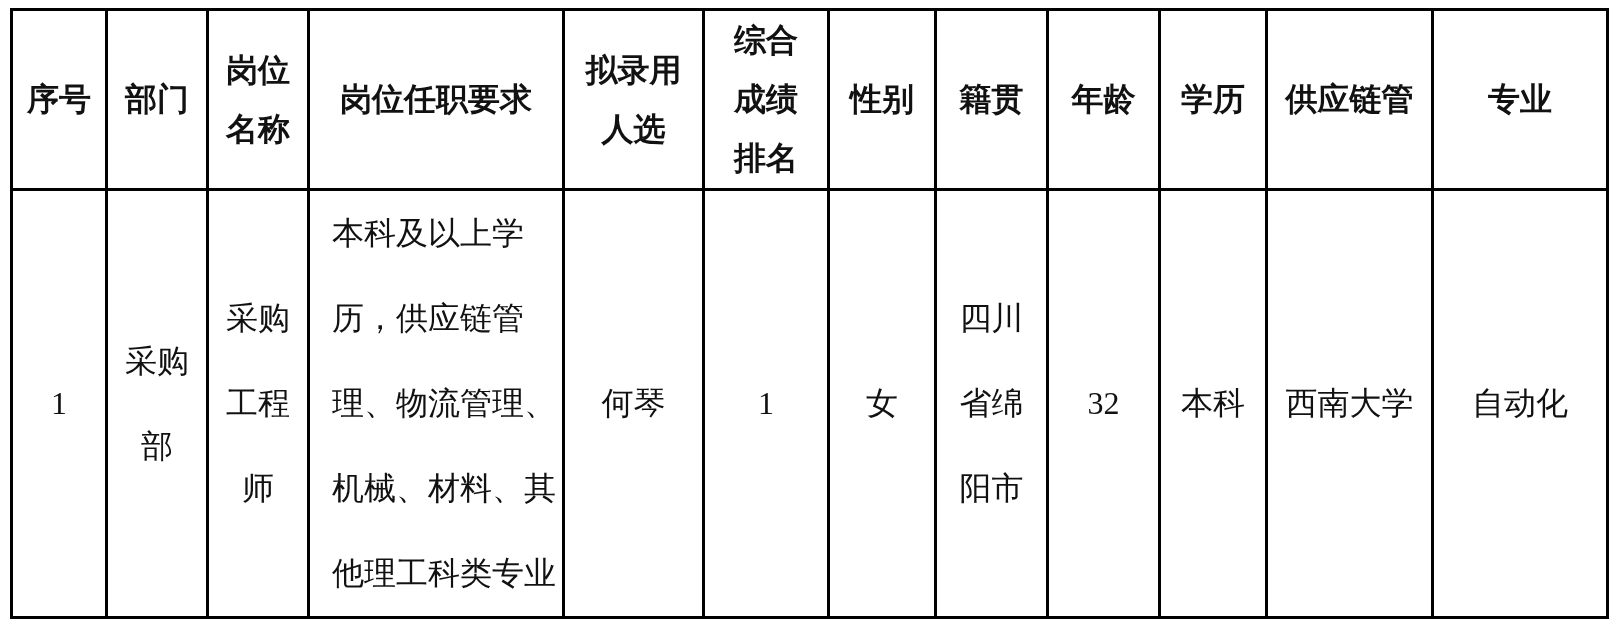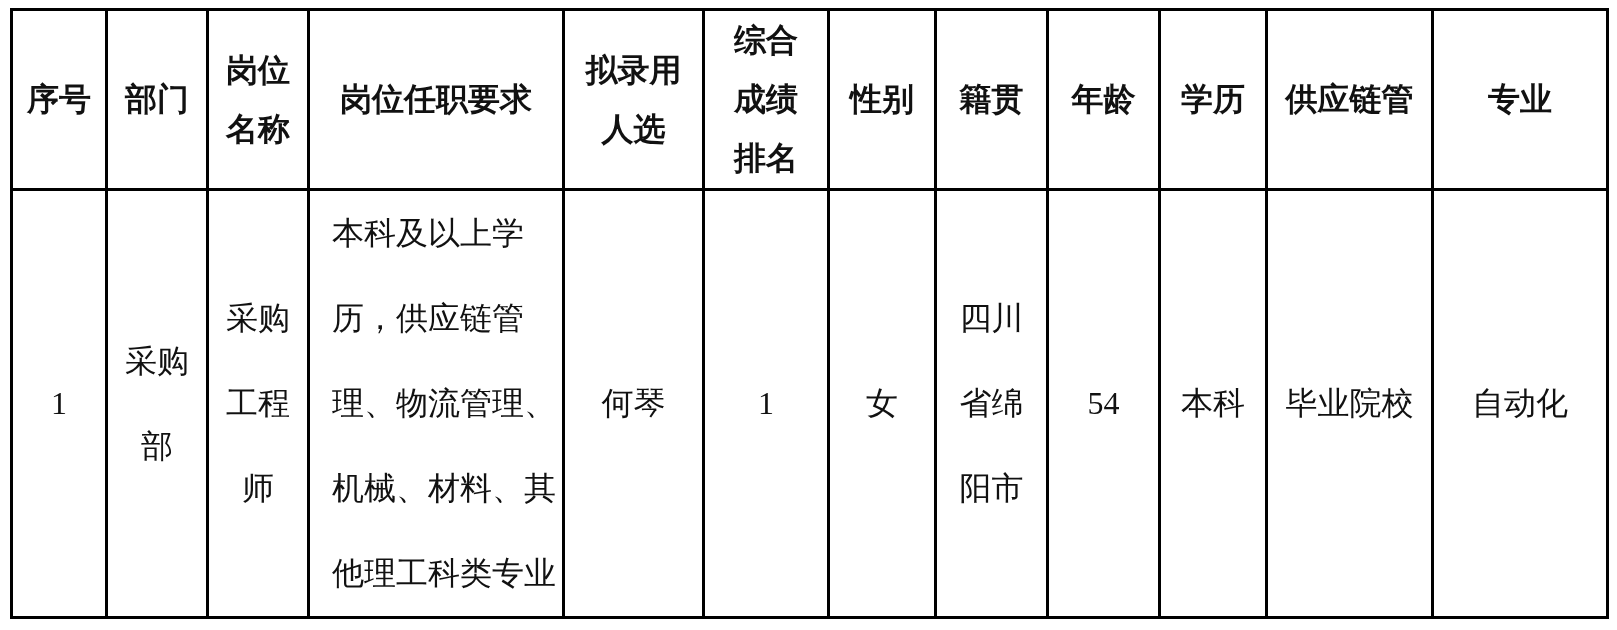--- a/index.html
+++ b/index.html
@@ -99,19 +99,19 @@
 历，供应链管
 理、物流管理、
 机械、材料、其
 他理工科类专业</td>
       <td>何琴</td>
       <td>1</td>
       <td>女</td>
       <td>四川
 省绵
 阳市</td>
-      <td>54</td>
+      <td>32</td>
       <td>本科</td>
-      <td>毕业院校</td>
+      <td>西南大学</td>
       <td>自动化</td>
     </tr>
   </tbody>
 </table>
 
 </body></html>

